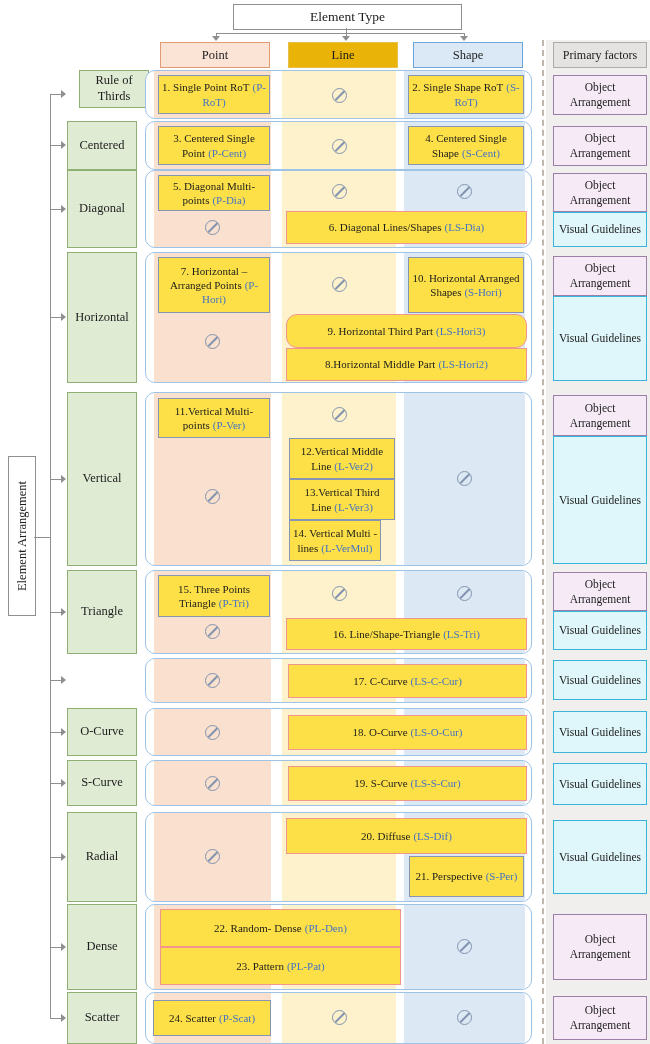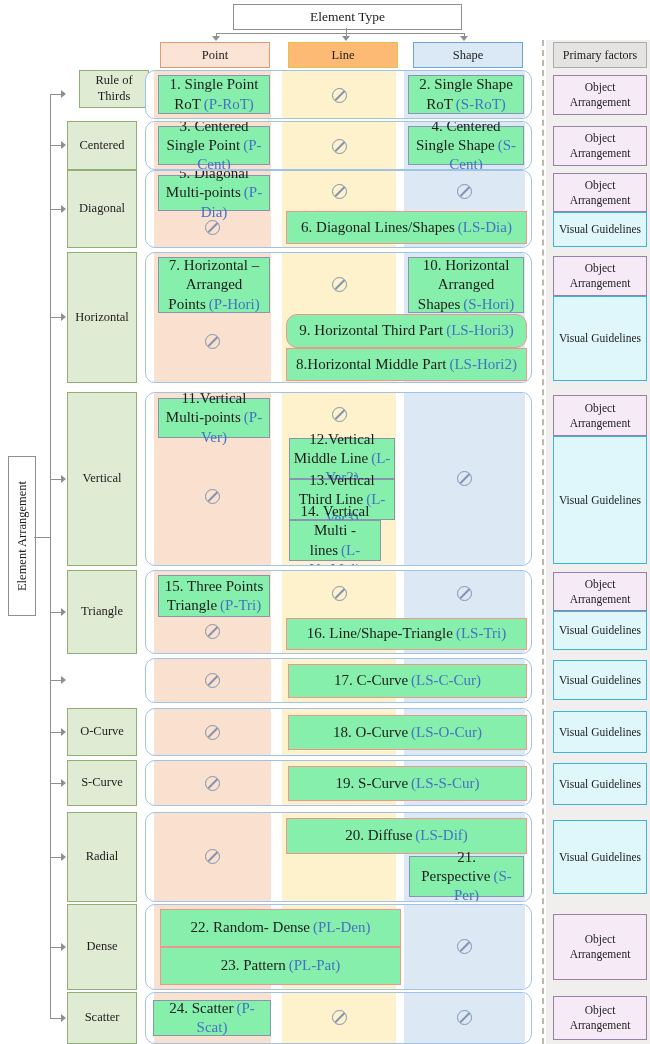--- a/index.html
+++ b/index.html
@@ -4,21 +4,21 @@
 <style>
   html,body{margin:0;padding:0;background:#fff;}
   #canvas{position:relative;width:650px;height:1044px;background:#fff;
           font-family:"Liberation Serif","DejaVu Serif",serif;color:#1c1c1c;overflow:hidden;}
   
   .etype{position:absolute;left:233px;top:4px;width:227px;height:24px;border:1px solid #8f8f8f;
          display:flex;align-items:center;justify-content:center;font-size:13.5px;background:#fff;}
   .colhead{position:absolute;top:42px;height:26px;width:110px;display:flex;align-items:center;
            justify-content:center;font-size:12.5px;box-sizing:border-box;}
   .ch-point{left:160px;background:#FBE3D6;border:1.5px solid #E29A71;}
-  .ch-line{left:288px;background:#fdba74;border:1.5px solid #E5C04B;}
+  .ch-line{left:288px;background:#eab308;border:1.5px solid #E5C04B;}
   .ch-shape{left:413px;background:#DBE9F6;border:1.5px solid #6BA5D9;}
   
   .pf-bg{position:absolute;left:546px;top:40px;width:104px;height:1004px;background:#F0EFEE;}
   .pf-divider{position:absolute;left:542px;top:40px;height:1004px;width:0;border-left:2px dashed #BFB6AE;}
   .pf-head{position:absolute;left:553px;top:42px;width:94px;height:26px;background:#E4E3E2;
            border:1px solid #ABABAB;display:flex;align-items:center;justify-content:center;
            font-size:12px;box-sizing:border-box;}
   .pf{position:absolute;left:553px;width:94px;display:flex;align-items:center;justify-content:center;
       text-align:center;font-size:11.5px;line-height:1.3;box-sizing:border-box;}
   .pf-oa{background:#F6EAF6;border:1px solid #9A7FA8;}
@@ -37,22 +37,22 @@
            border-bottom:4px solid transparent;border-left:5.5px solid #8f8f8f;}
   .arrow-d{position:absolute;width:0;height:0;border-left:4px solid transparent;
            border-right:4px solid transparent;border-top:5.5px solid #8f8f8f;}
   
   .row{position:absolute;left:145px;width:387px;background:#fff;border:1.5px solid #9DC3E6;
        border-radius:10px;box-sizing:border-box;overflow:hidden;}
   .band{position:absolute;top:0;bottom:0;}
   .bp{left:8px;width:117px;background:#FAE0CE;}
   .bl{left:136px;width:114px;background:#FEF2CC;}
   .bs{left:258px;width:121px;background:#DCE9F5;}
-  .item{position:absolute;background:#86efac;border:1.5px solid #8795B1;display:flex;align-items:center;
-        justify-content:center;text-align:center;font-size:15px;line-height:1.28;
+  .item{position:absolute;background:#fde047;border:1.5px solid #8795B1;display:flex;align-items:center;
+        justify-content:center;text-align:center;font-size:11px;line-height:1.28;
         padding:1px 2px;box-sizing:border-box;}
   .item.red{border-color:#F1968F;}
   .code{color:#4472C4;margin-left:3px;}
   .nosign{position:absolute;width:15px;height:15px;border:1.5px solid #8294AF;border-radius:50%;
           box-sizing:border-box;}
   .nosign::after{content:"";position:absolute;left:5.6px;top:-0.5px;width:1.5px;height:13px;
                  background:#8294AF;transform:rotate(45deg);}
 </style>
 </head>
 <body>

